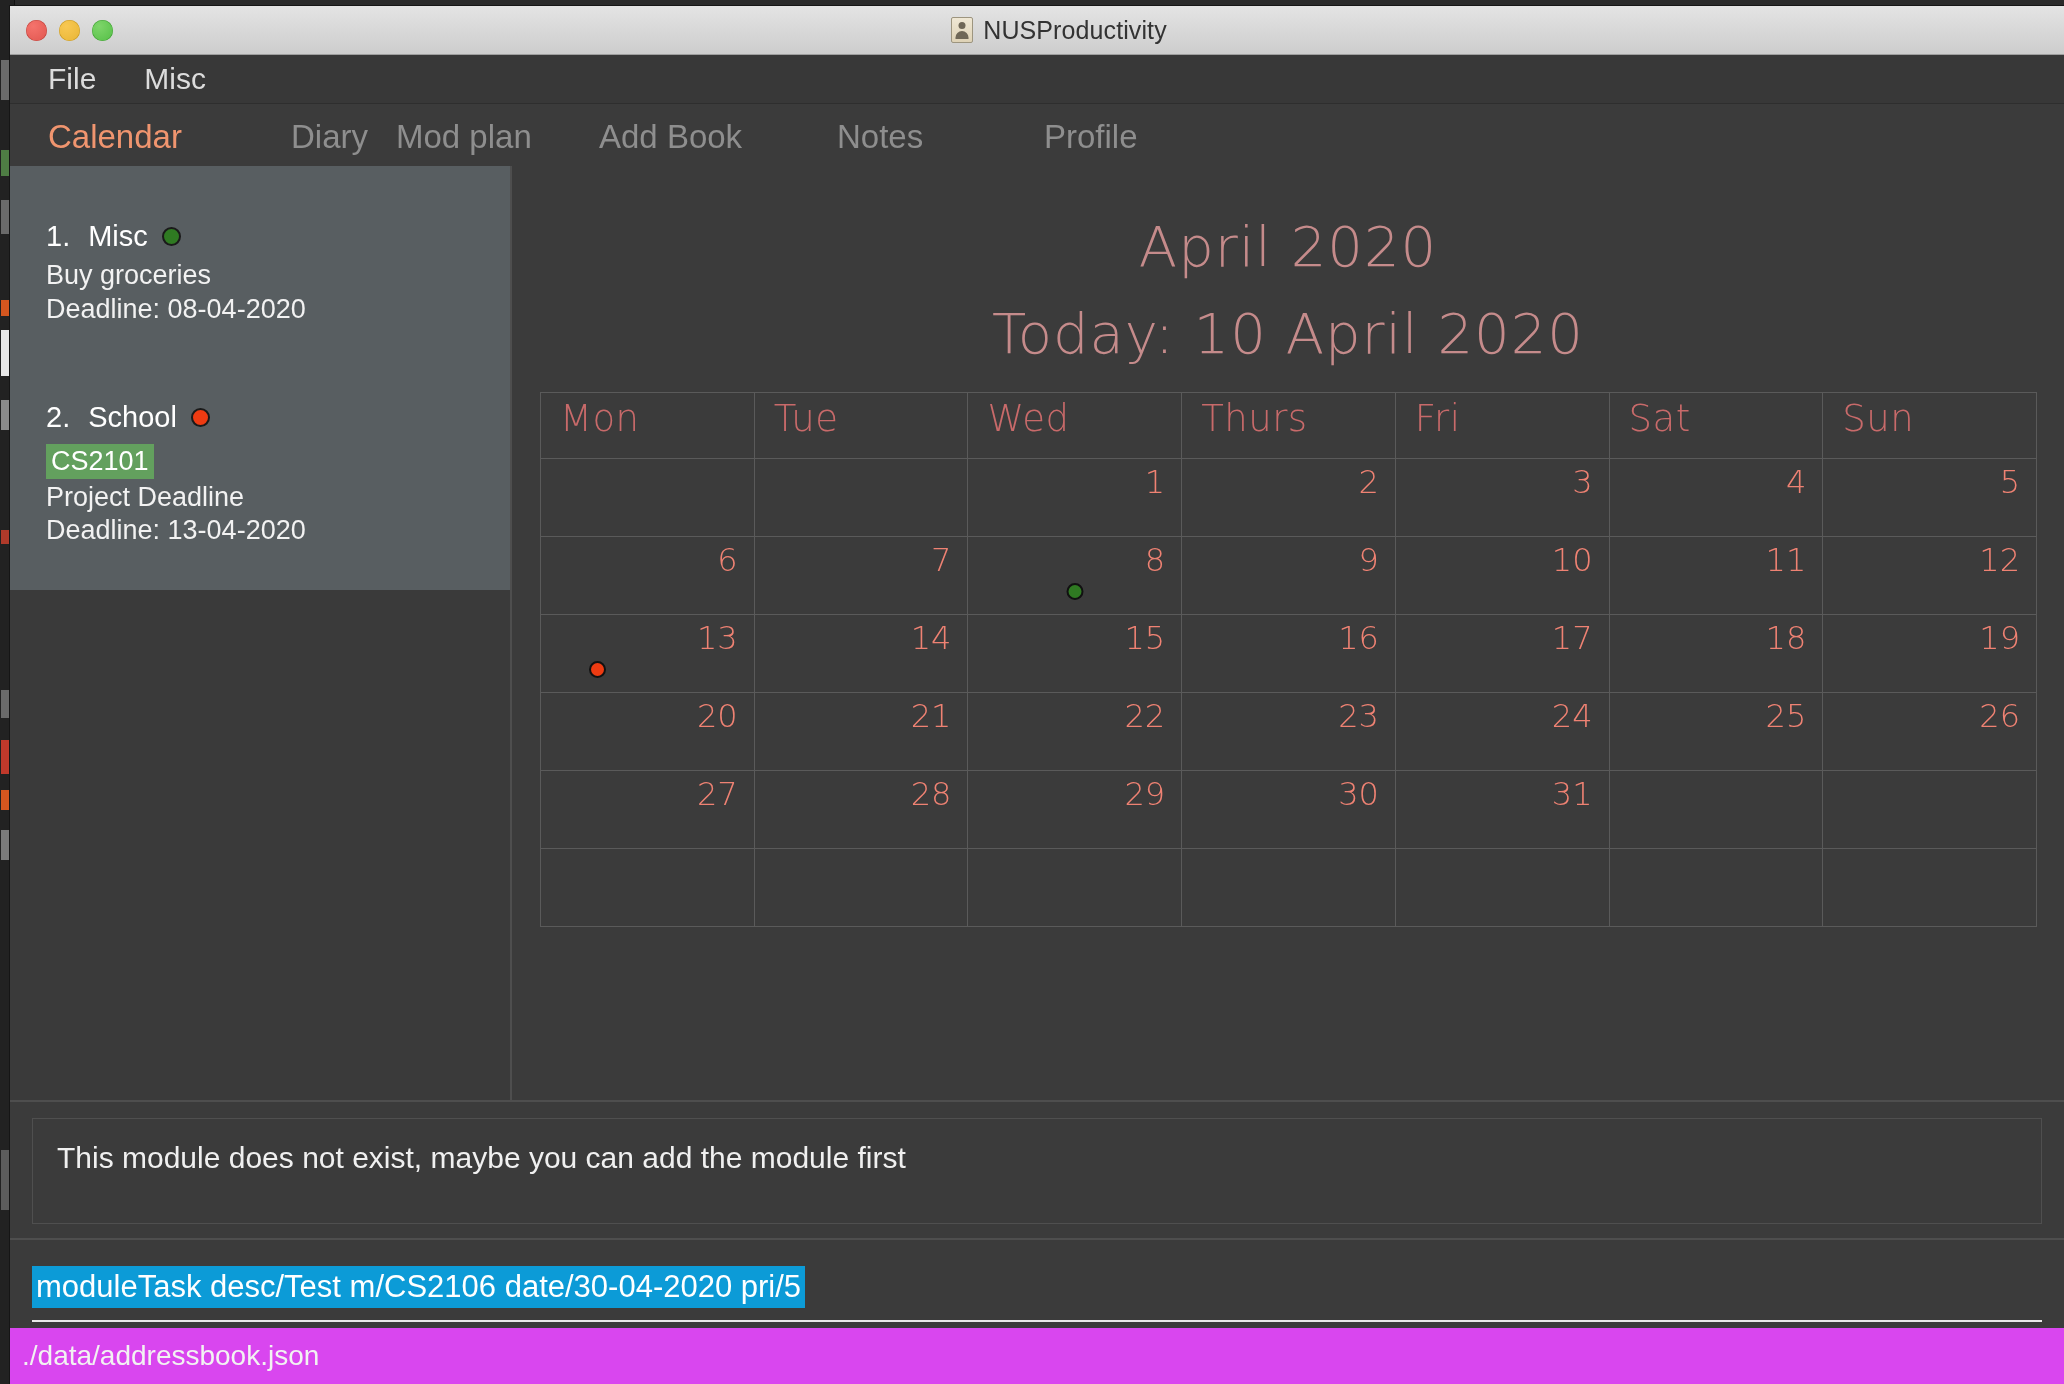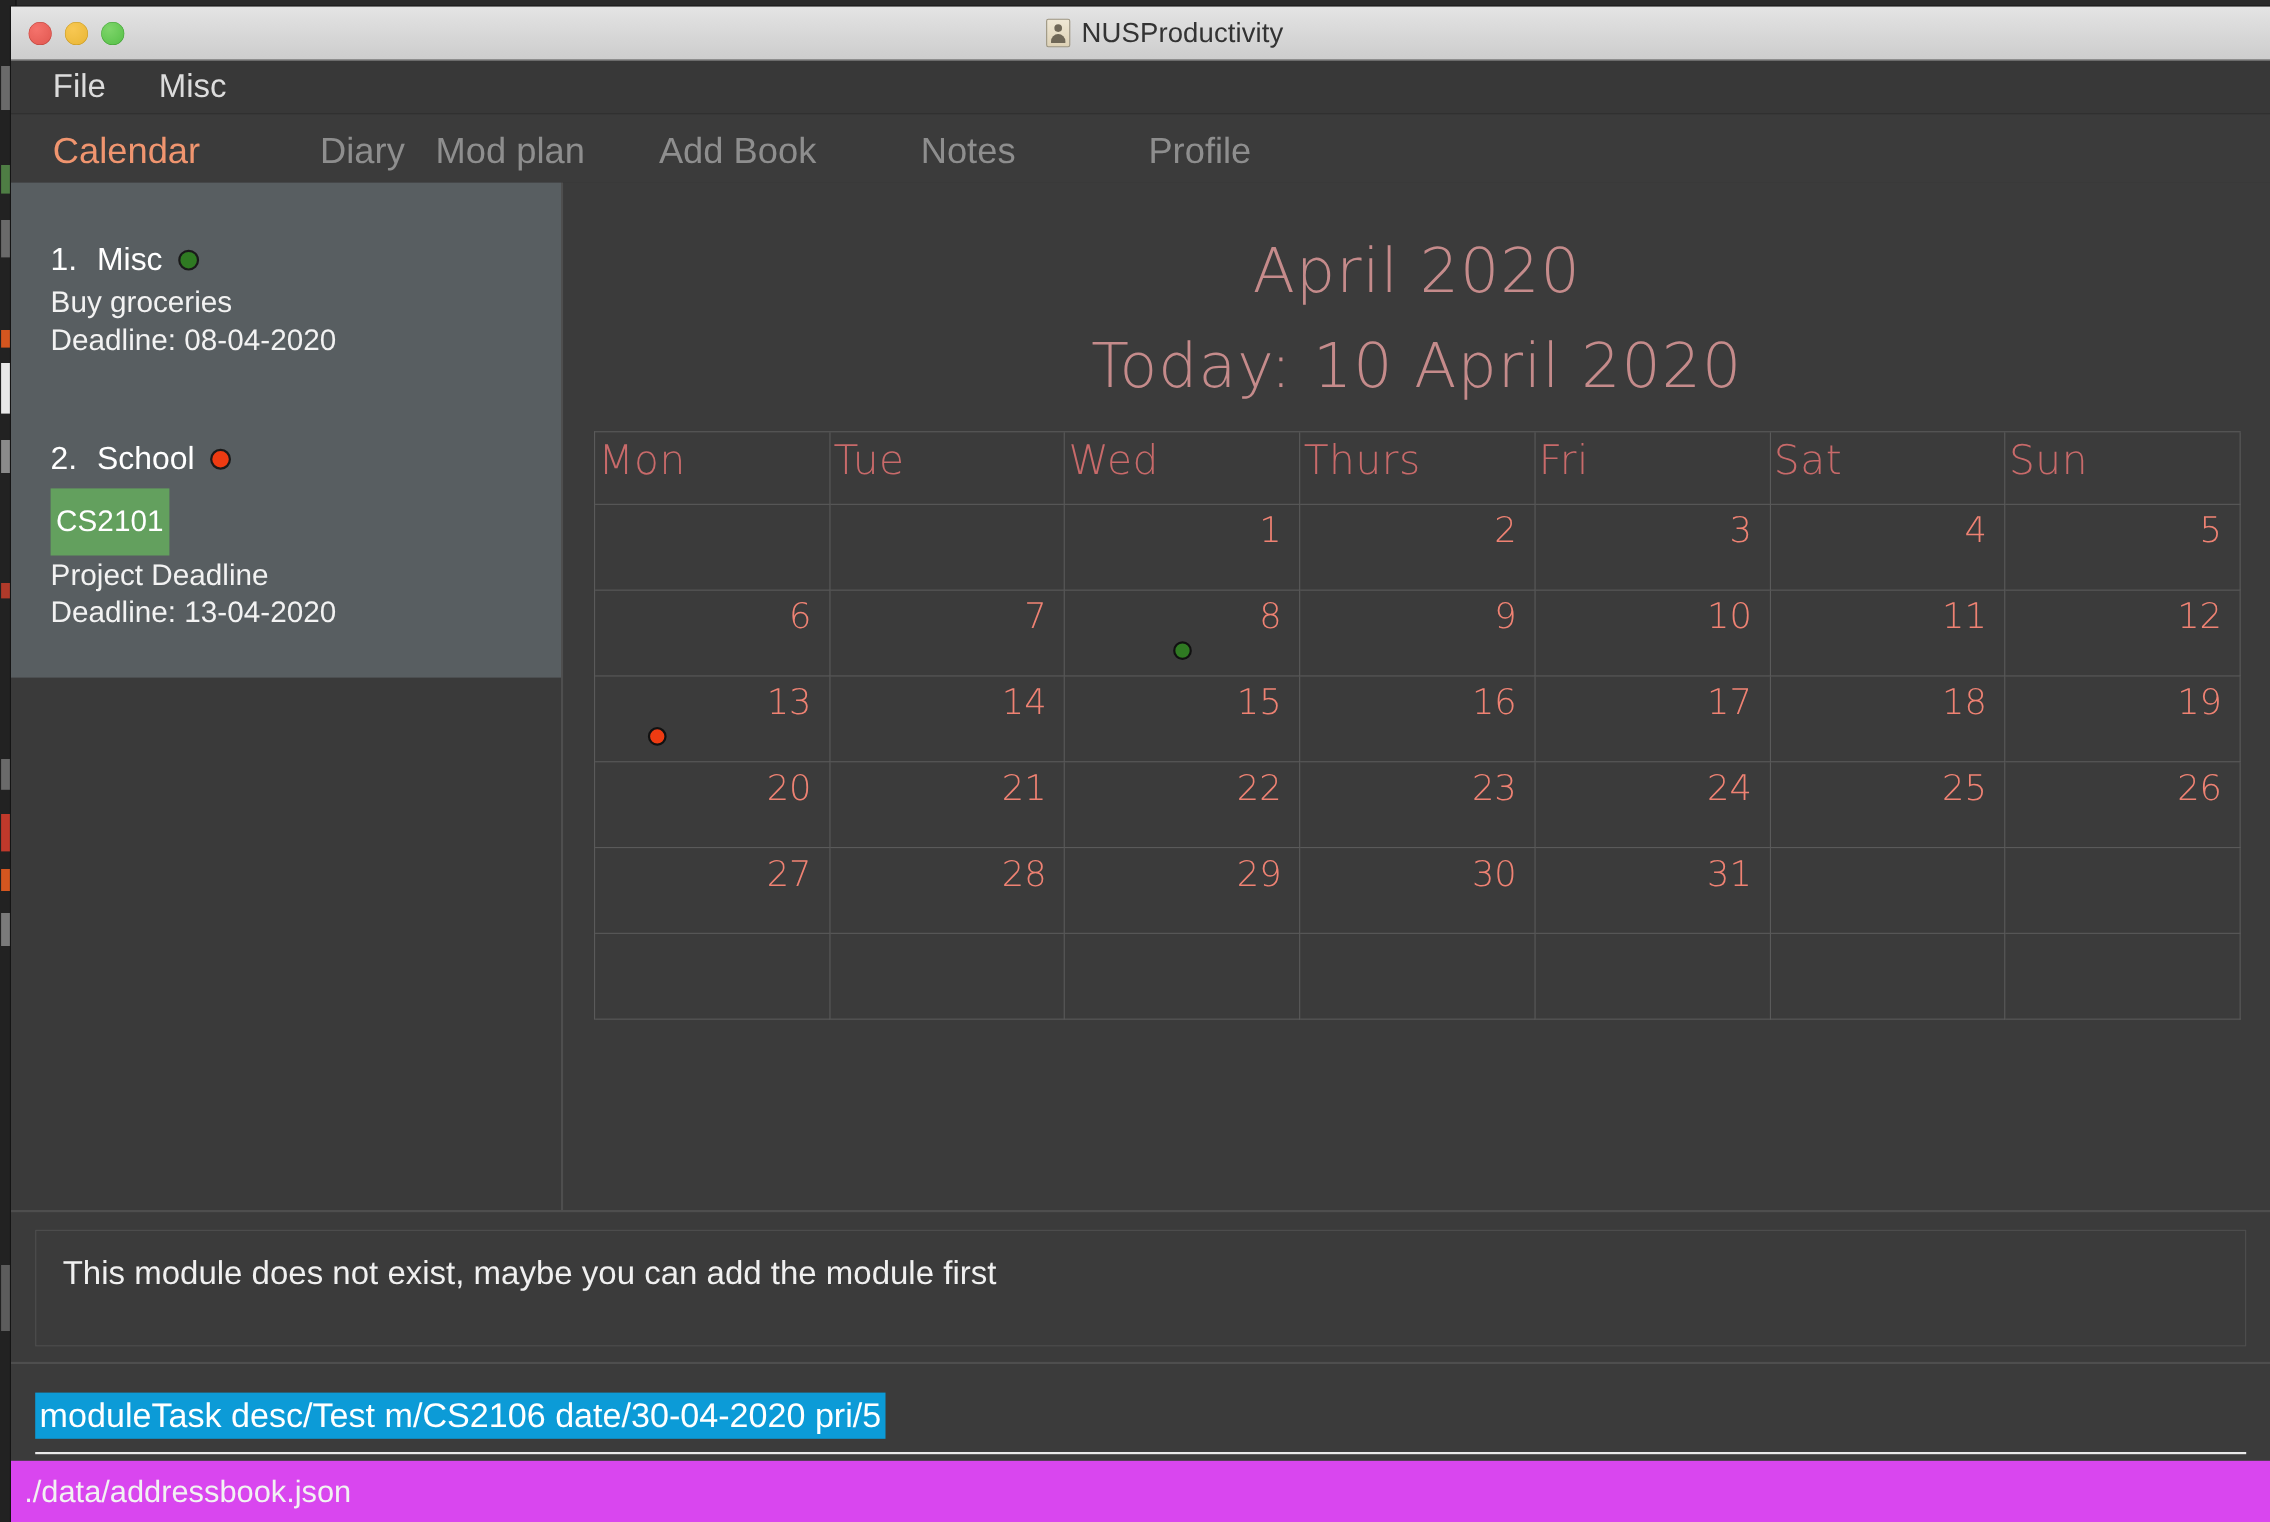--- a/index.html
+++ b/index.html
@@ -191,21 +191,21 @@
     border-radius: 50%;
     border: 2px solid #1a1a1a;
     box-sizing: border-box;
     display: inline-block;
   }
   .task-tag {
     display: inline-block;
     font-size: 27px;
     color: #ffffff;
     background: #63a05e;
-    padding: 15px 5px;
+    padding: 2px 5px;
     margin: 4px 0 2px 0;
   }
   .task-line {
     font-size: 27px;
     color: #f2f2f2;
     line-height: 1.25;
   }
 
   
   #cal-col {
@@ -237,21 +237,21 @@
   }
   .cal-hcell, .cal-cell {
     border-right: 1px solid #5a5a5a;
     border-bottom: 1px solid #5a5a5a;
     position: relative;
     box-sizing: border-box;
     overflow: hidden;
   }
   .cal-hcell span {
     position: absolute;
-    left: 3px; top: 4px;
+    left: 19px; top: 4px;
     font-size: 37px;
     color: #c86a6a;
     font-family: "DejaVu Sans", sans-serif;
     font-weight: 300;
     letter-spacing: .5px;
   }
   .daynum {
     position: absolute;
     right: 16px; top: 4px;
     font-size: 32px;

